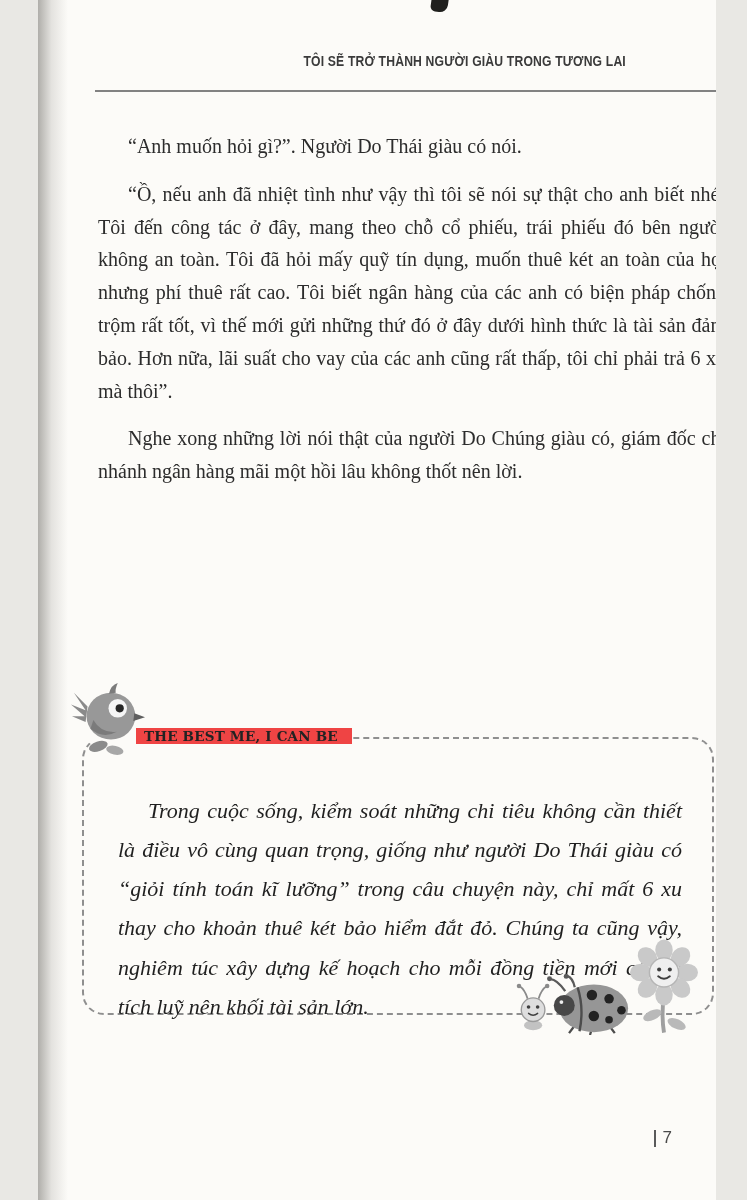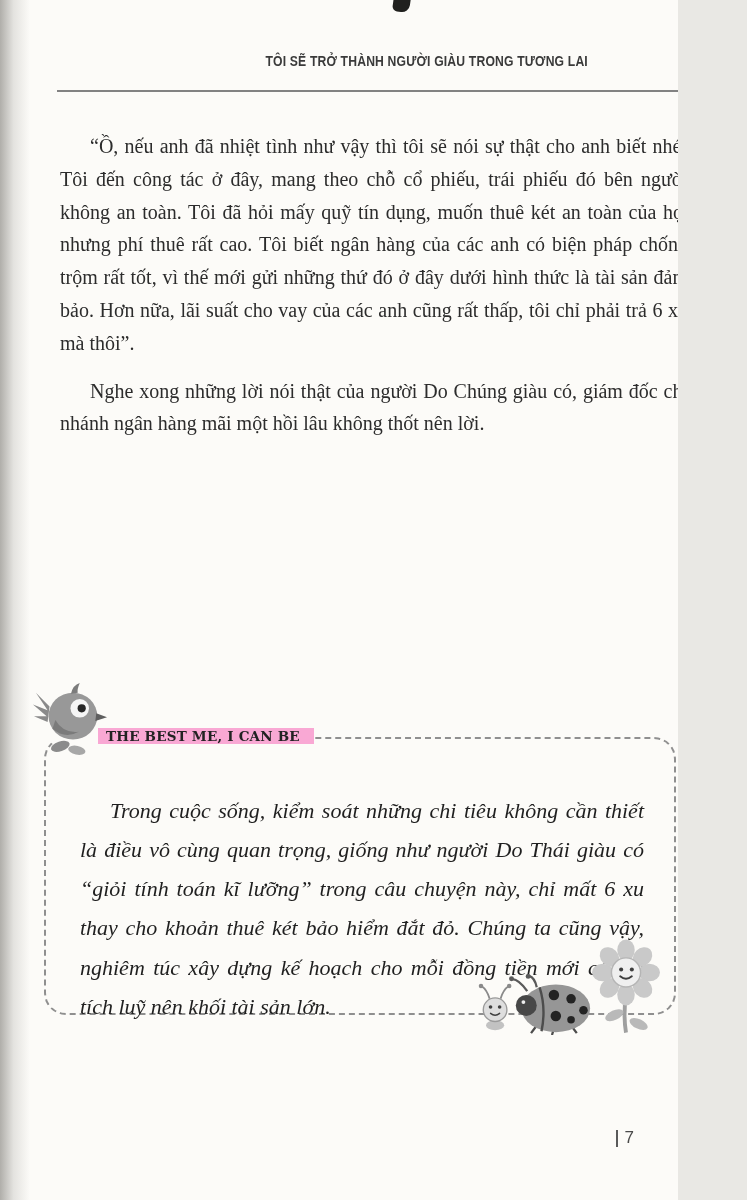--- a/index.html
+++ b/index.html
@@ -7,20 +7,21 @@
   body {
     width: 747px; height: 1200px;
     font-family: "Liberation Serif", "DejaVu Serif", serif;
     background: #e9e8e4;
   }
   .page {
     position: relative;
     width: 678px; height: 1200px;
     background: #fcfbf8;
     overflow: hidden;
+    margin-left: 38px;
   }
   .left-shade {
     position: absolute; left: 0; top: 0; bottom: 0; width: 30px;
     background: linear-gradient(90deg, rgba(100,98,92,.50), rgba(100,98,92,.16) 45%, rgba(100,98,92,0));
     pointer-events: none;
   }
   .top-artifact {
     position: absolute; left: 393px; top: -4px; width: 17px; height: 16px;
     background: #20201e; border-radius: 3px 2px 8px 5px; transform: rotate(8deg);
   }
@@ -39,21 +40,21 @@
     position: absolute; top: 130px; left: 60px; width: 628px;
     font-size: 20px; line-height: 1.64; color: #2c2c2c; text-align: justify;
   }
   .body-text p { margin: 0 0 15px; text-indent: 30px; }
   .callout {
     position: absolute; top: 737px; left: 44px; width: 632px; height: 278px;
     border: 2px dashed #8f8f8f; border-radius: 22px;
   }
   .callout-label {
     position: absolute; top: -11px; left: 52px;
-    background: #f9a8d4; padding: 0 14px 0 8px;
+    background: #ef4444; padding: 0 14px 0 8px;
     font-family: "DejaVu Serif", serif; font-weight: bold;
     font-size: 13.5px; letter-spacing: .2px; color: #222;
     white-space: nowrap;
   }
   .callout-text {
     margin: 0; padding: 52px 30px 0 34px;
     font-style: italic; font-size: 22px; line-height: 1.78;
     color: #1f1f1f; text-align: justify; text-indent: 30px;
   }
   .bird-icon   { position: absolute; left: -14px; top: -58px; }
@@ -89,20 +90,21 @@
       <ellipse cx="38" cy="55" rx="17" ry="16" fill="#a6a6a6"></ellipse>
       <ellipse cx="21" cy="50" rx="6" ry="11" fill="#9b9b9b" transform="rotate(22 21 50)"></ellipse>
       <ellipse cx="29" cy="68" rx="7.5" ry="5" fill="#8d8d8d"></ellipse>
       <ellipse cx="50" cy="68" rx="7.5" ry="5" fill="#8d8d8d"></ellipse>
     </svg>
   </span>
   <div class="header-title">TÔI SẼ TRỞ THÀNH NGƯỜI GIÀU TRONG TƯƠNG LAI</div>
   <div class="header-rule"></div>
 
   <main class="body-text">
+    <p>“Anh muốn hỏi gì?”. Người Do Thái giàu có nói.</p>
     <p>“Ồ, nếu anh đã nhiệt tình như vậy thì tôi sẽ nói sự thật cho anh biết nhé! Tôi đến công tác ở đây, mang theo chỗ cổ phiếu, trái phiếu đó bên người không an toàn. Tôi đã hỏi mấy quỹ tín dụng, muốn thuê két an toàn của họ, nhưng phí thuê rất cao. Tôi biết ngân hàng của các anh có biện pháp chống trộm rất tốt, vì thế mới gửi những thứ đó ở đây dưới hình thức là tài sản đảm bảo. Hơn nữa, lãi suất cho vay của các anh cũng rất thấp, tôi chỉ phải trả 6 xu mà thôi”.</p>
     <p>Nghe xong những lời nói thật của người Do Chúng giàu có, giám đốc chi nhánh ngân hàng mãi một hồi lâu không thốt nên lời.</p>
   </main>
 
   <section class="callout">
 
     <span class="bird-icon">
       <svg viewBox="0 0 78 84" width="76" height="82" aria-hidden="true">
         <ellipse cx="42" cy="40" rx="33" ry="32" fill="#fcfbf8"></ellipse>
         <path d="M18 26 L4 12 L16 30 L1 24 L15 36 L2 36 L16 42 Z" fill="#8a8a8a"></path>

